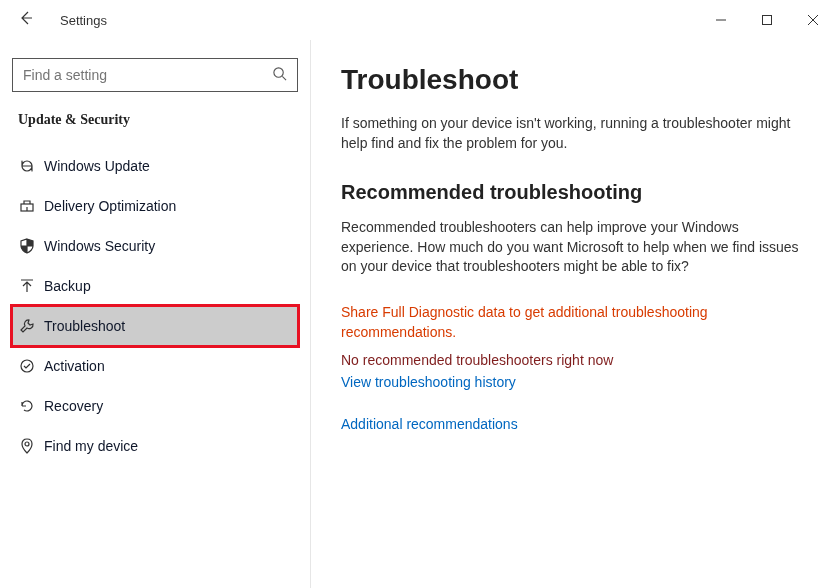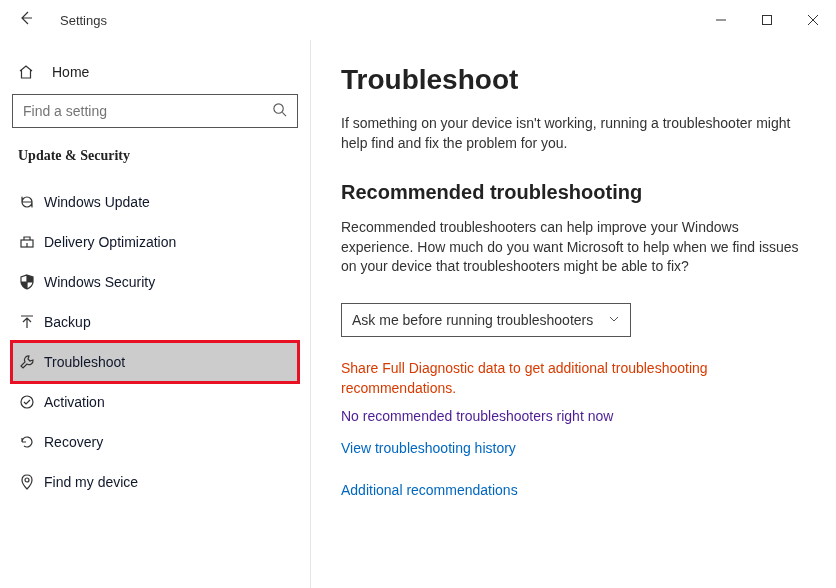--- a/index.html
+++ b/index.html
@@ -22,21 +22,21 @@
     .nav-item { display: flex; align-items: center; gap: 8px; padding: 12px 6px; font-size: 14px; color: #0f172a; cursor: pointer; }
     .nav-item .icon { width: 18px; display: flex; justify-content: center; }
     .nav-item.highlighted { background: #ccc; outline: 3px solid #e81123; outline-offset: -1px; }
     .main { flex: 1; padding: 24px 30px 0 30px; overflow-y: auto; position: relative; border-left: 1px solid #e6e6e6; }
     .main h1 { font-size: 28px; font-weight: 600; color: #222; margin-bottom: 18px; }
     .intro { font-size: 14px; color: #333; margin-bottom: 28px; line-height: 1.4; }
     .main h2 { font-size: 20px; font-weight: 600; color: #222; margin-bottom: 14px; }
     .desc { font-size: 14px; color: #333; margin-bottom: 26px; line-height: 1.4; }
     .dropdown { border: 1px solid #555; height: 34px; width: 290px; display: flex; align-items: center; justify-content: space-between; padding: 0 10px; font-size: 14px; color: #333; margin-bottom: 22px; }
     .warning { font-size: 14px; color: #d83b01; margin-bottom: 10px; line-height: 1.4; }
-    .status-line { font-size: 14px; color: #4c1d95; margin-bottom: 16px; }
+    .status-line { font-size: 14px; color: #7f1d1d; margin-bottom: 6px; }
     .last-checked { font-size: 12px; color: #555; margin-bottom: 26px; }
     .link { font-size: 14px; color: #0067c0; display: block; margin-bottom: 26px; cursor: pointer; }
     .icon svg { display: block; }
   </style>
 </head>
 <body>
 
 <div class="titlebar">
   <div class="titlebar-left">
     <span class="back-arrow">
@@ -61,28 +61,20 @@
         <svg viewBox="0 0 10 10">
           <line x1="0" y1="0" x2="10" y2="10" stroke="#333" stroke-width="1"></line>
           <line x1="10" y1="0" x2="0" y2="10" stroke="#333" stroke-width="1"></line>
         </svg>
       </div>
   </div>
 </div>
 
 <div class="content">
   <div class="sidebar">
-    <div class="home-row">
-      <span class="icon">
-        <svg width="16" height="16" viewBox="0 0 16 16" fill="none" stroke="#333" stroke-width="1.2">
-            <path d="M2 7 L8 2 L14 7 M3.5 6 V14 H12.5 V6"></path>
-          </svg>
-      </span>
-      <span class="home-label">Home</span>
-    </div>
     <div class="search-box">
       <input class="search-input" placeholder="Find a setting" style="">
       <span>
         <svg width="15" height="15" viewBox="0 0 16 16" fill="none" stroke="#555" stroke-width="1.2">
             <circle cx="7" cy="7" r="5"></circle>
             <line x1="11" y1="11" x2="15" y2="15"></line>
           </svg>
       </span>
     </div>
     <div class="section-header">Update &amp; Security</div>
@@ -155,24 +147,18 @@
         </span>
       <span>Find my device</span>
     </div>
   </div>
 
   <div class="main">
     <h1>Troubleshoot</h1>
     <p class="intro">If something on your device isn't working, running a troubleshooter might help find and fix the problem for you.</p>
     <h2>Recommended troubleshooting</h2>
     <p class="desc">Recommended troubleshooters can help improve your Windows experience. How much do you want Microsoft to help when we find issues on your device that troubleshooters might be able to fix?</p>
-    <div class="dropdown">
-      <span>Ask me before running troubleshooters</span>
-      <span><svg width="12" height="12" viewBox="0 0 12 12" fill="none" stroke="#555" stroke-width="1">
-            <path d="M2 4 L6 8 L10 4"></path>
-          </svg></span>
-    </div>
     <p class="warning">Share Full Diagnostic data to get additional troubleshooting recommendations.</p>
     <p class="status-line">No recommended troubleshooters right now</p>
     <a class="link">View troubleshooting history</a>
     <a class="link">Additional recommendations</a>
   </div>
 </div>
 
 </body></html>

